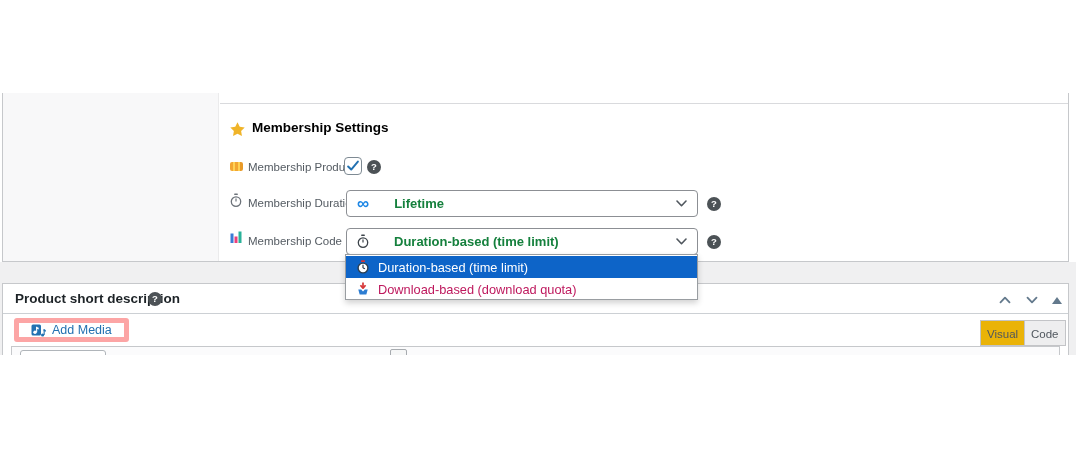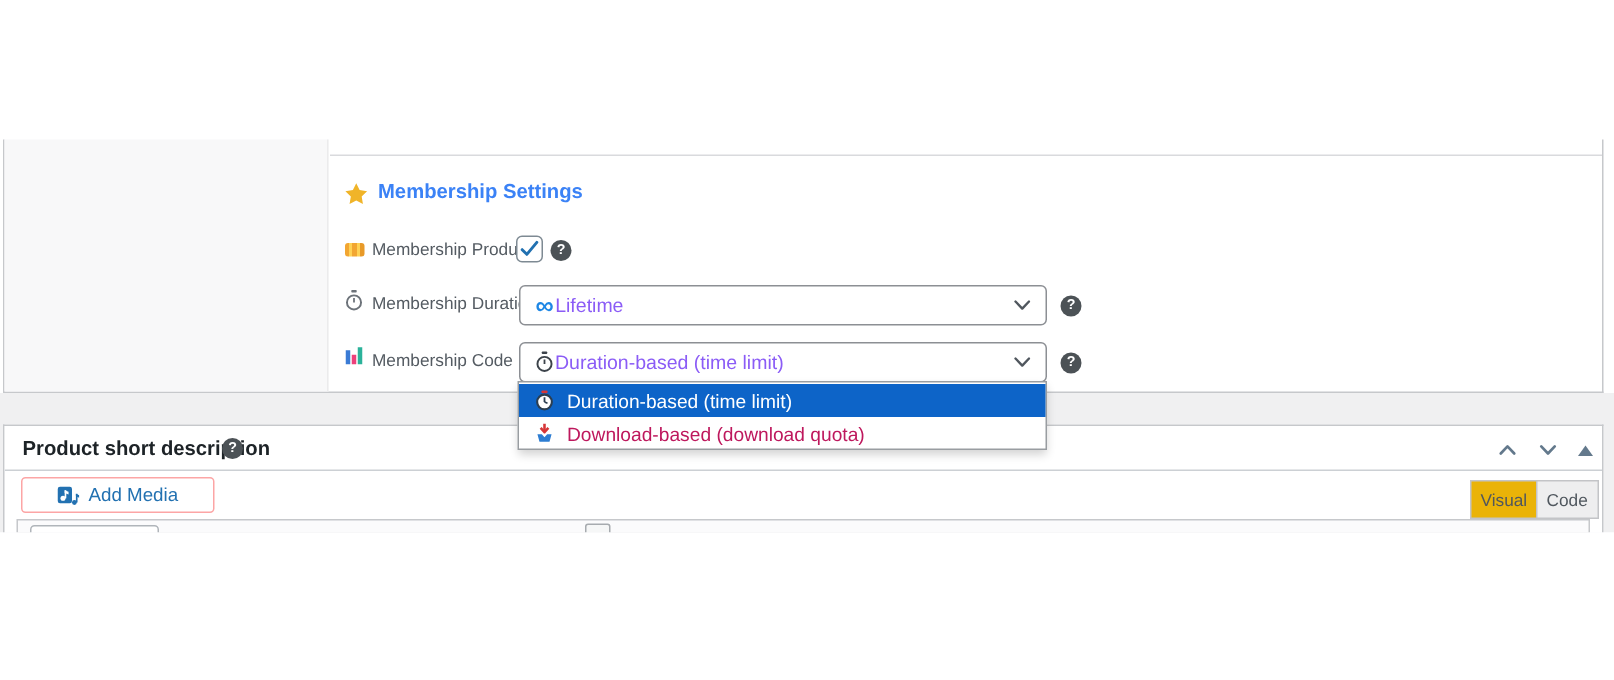--- a/index.html
+++ b/index.html
@@ -10,34 +10,34 @@
   
   .bg-band{left:0;top:262px;width:1076px;height:93px;background:#f0f0f1;}
   .bottom-white{left:0;top:355px;width:1076px;height:98px;background:#fff;z-index:40;}
 
   
   .pd-box{left:2px;top:93px;width:1067px;height:169px;background:#fff;
           border:1px solid #c6c8cb;border-top:none;z-index:5;}
   .pd-sidebar{left:0;top:0;width:216px;height:100%;background:#f8f8f9;border-right:1px solid #ebebec;}
   .pd-separator{left:217px;top:10px;right:0;height:1px;background:#d9dadd;}
 
-  .pd-heading{left:249px;top:27px;font-size:13.5px;font-weight:bold;color:#3b82f6;}
+  .pd-heading{left:249px;top:27px;font-size:13.5px;font-weight:bold;color:#000000;}
   .star-icon{left:226px;top:28px;width:17px;height:17px;}
 
   .row-label{font-size:11.5px;color:#545b62;line-height:16px;}
   .help-icon{width:14px;height:14px;border-radius:50%;background:#4c5256;color:#fff;
              font-size:9.5px;font-weight:bold;text-align:center;line-height:14px;cursor:pointer;}
 
   .checkbox{left:341px;top:64px;width:18px;height:18px;background:#fff;border:1px solid #7e8a93;
             border-radius:4px;cursor:pointer;}
 
   .wc-select{width:352px;height:27px;background:#fff;border:1px solid #8c8f94;border-radius:4px;
              display:flex;align-items:center;padding:0 10px;cursor:pointer;}
-  .wc-select .sel-text{font-size:13px;color:#8b5cf6;margin-left:1px;flex:1;
-                       white-space:nowrap;overflow:hidden;}
+  .wc-select .sel-text{font-size:13px;color:#15803d;margin-left:25px;flex:1;
+                       white-space:nowrap;overflow:hidden;font-weight:bold;}
   .infinity{font-size:17px;font-weight:bold;color:#1e87e5;line-height:14px;}
 
   
   .dropdown{left:345px;top:254px;width:353px;height:46px;background:#fff;border:1px solid #999da1;
             box-shadow:0 3px 6px rgba(0,0,0,.18);z-index:60;padding-top:1px;}
   .dd-option{height:22px;display:flex;align-items:center;padding-left:11px;cursor:pointer;}
   .dd-option .dd-text{font-size:12.8px;margin-left:9px;}
   .dd-option.hl{background:#0d64c8;}
   .dd-option.hl .dd-text{color:#fff;}
   .dd-option:not(.hl) .dd-text{color:#be185d;}
@@ -48,22 +48,22 @@
 
   
   .sd-box{left:2px;top:283px;width:1067px;height:72px;background:#fff;border:1px solid #c6c8cb;
           border-bottom:none;z-index:5;overflow:hidden;}
   .sd-header{left:0;top:0;width:100%;height:30px;border-bottom:1px solid #ccd0d4;background:#fff;}
   .sd-title{left:12px;top:0;line-height:30px;font-size:13.5px;font-weight:bold;color:#1d2327;}
   .hdr-btn{width:20px;height:16px;top:8px;display:flex;align-items:center;justify-content:center;cursor:pointer;}
   .tri-up{width:0;height:0;border-left:5px solid transparent;border-right:5px solid transparent;
           border-bottom:7px solid #63798c;}
 
-  .add-media{left:11px;top:34px;height:24px;padding:0 23px;display:inline-flex;align-items:center;gap:6px;
-             background:#fff;border:1px solid #fca5a5;border-radius:3px;color:#2271b1;
+  .add-media{left:11px;top:34px;height:24px;padding:0 12px;display:inline-flex;align-items:center;gap:6px;
+             background:#fff;border:5px solid #fca5a5;border-radius:3px;color:#2271b1;
              font-size:12.5px;cursor:pointer;}
   .editor-tab{top:36px;height:26px;padding:0 6px;line-height:26px;font-size:11.5px;color:#50575e;
               border:1px solid #c3c4c7;cursor:pointer;}
   .tab-active{background:#eab308;}
   .tab-inactive{background:#eeeeef;}
 
   .mce-container{left:8px;top:62px;width:1049px;height:10px;background:#fbfbfc;border:1px solid #c6c8cb;}
   .mce-listbox{left:8px;top:3px;width:86px;height:20px;background:#fff;border:1px solid #b0b5ba;
                border-radius:3px 3px 0 0;cursor:pointer;}
   .mce-btn{left:378px;top:2px;width:17px;height:14px;background:#f6f7f7;border:1px solid #a7abaf;

